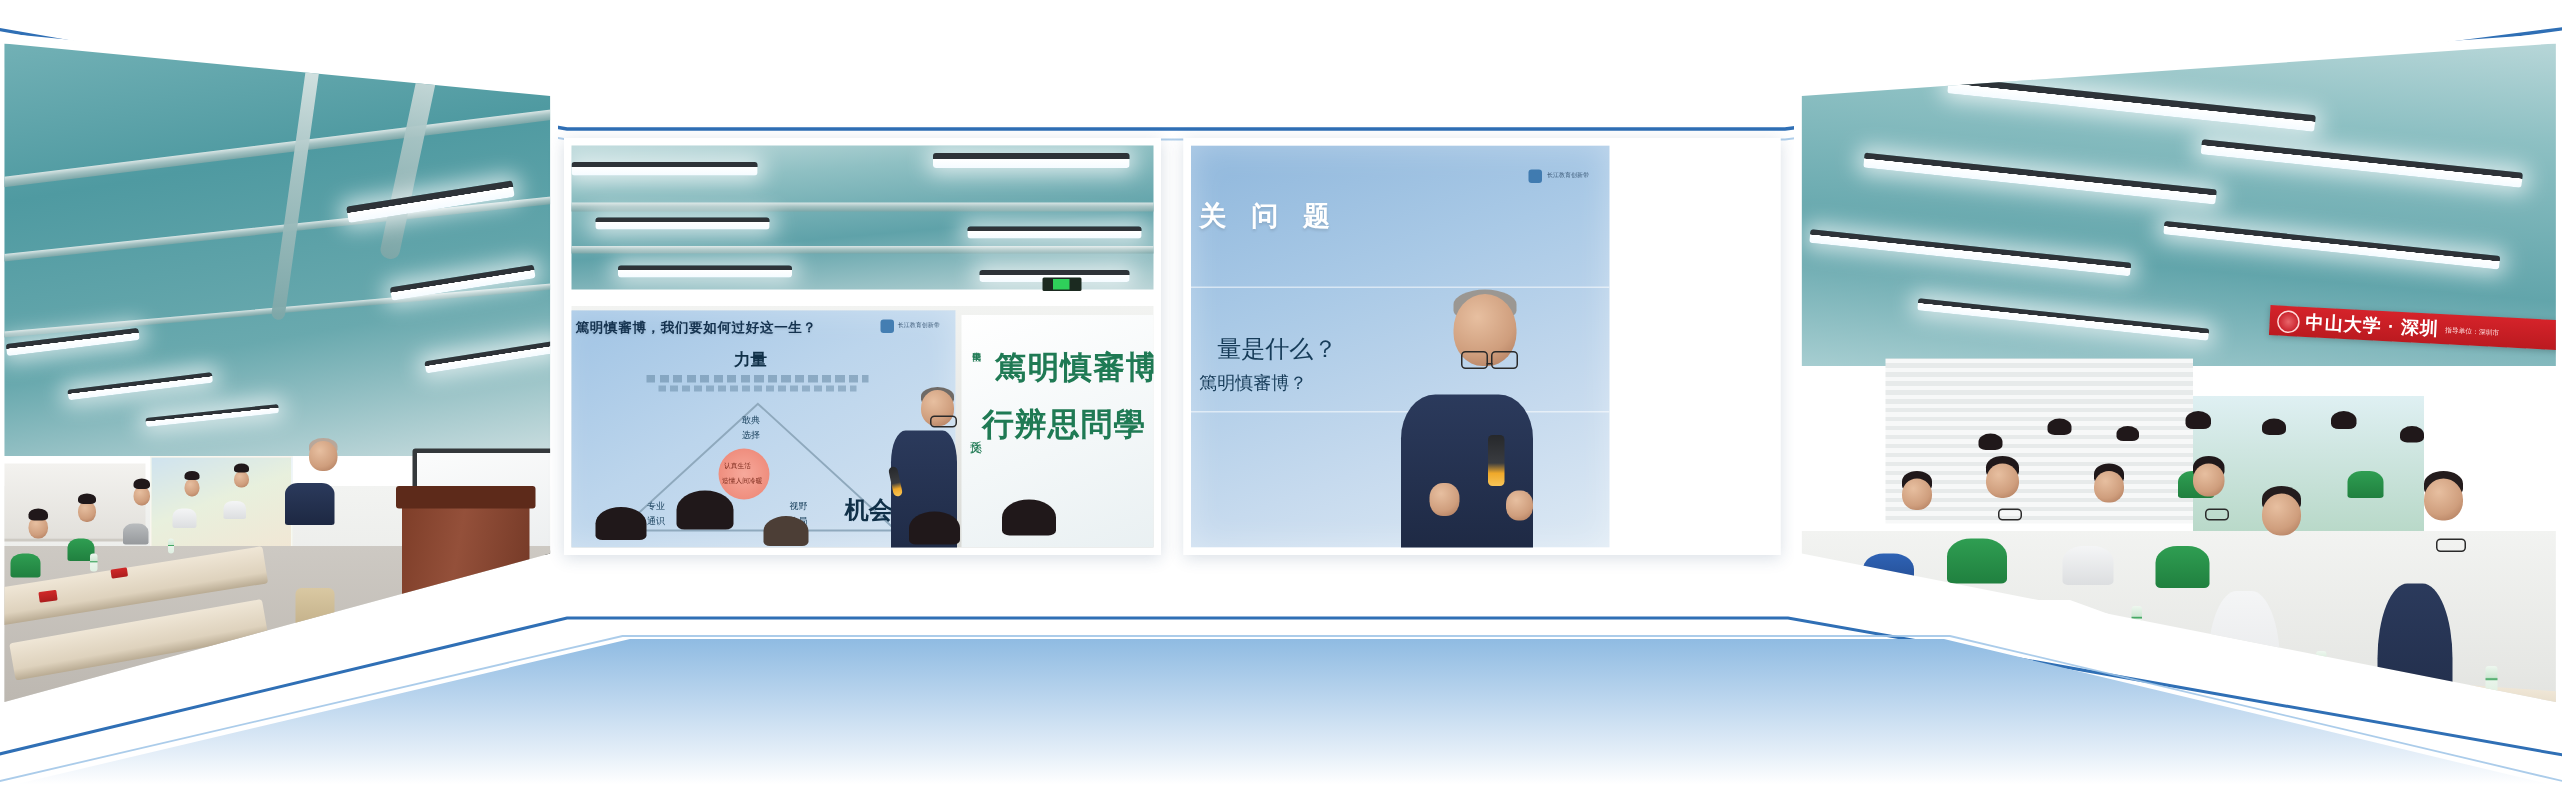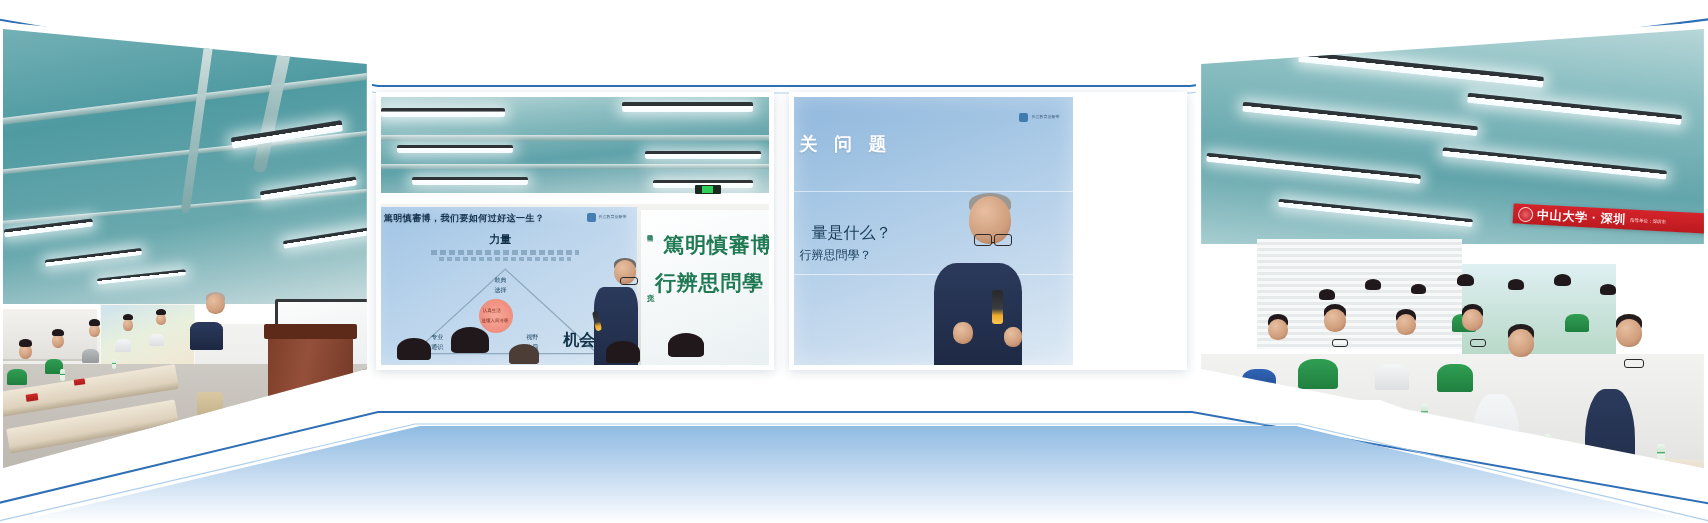--- a/index.html
+++ b/index.html
@@ -428,21 +428,21 @@
 
   <div class="frame frame-flat frame-mid-b">
     <div class="photo">
       <div class="scene">
 
         <div class="slide" style="left:0%;top:0%;width:72%;height:100%;
                     background:linear-gradient(160deg,#8fb7dc 0%,#a9c9e6 35%,#c6daee 70%,#dde9f4 100%);">
           <div class="slide-title" style="left:2%;top:13%;font-size:18px;font-weight:700;">关 问 题</div>
           <div class="rule" style="left:0%;top:35%;width:100%;"></div>
           <div class="slide-line" style="left:2%;top:47%;font-size:16px;color:#163b58;margin-left:12px;">量是什么？</div>
-          <div class="slide-line" style="left:2%;top:56%;font-size:12px;color:#163b58;">行辨思問學？</div>
+          <div class="slide-line" style="left:2%;top:56%;font-size:12px;color:#163b58;">篤明慎審博？</div>
           <div class="rule" style="left:0%;top:66%;width:100%;"></div>
           <div class="logo-chip" style="right:5%;top:6%;">
             <span class="mark"></span>
             <span class="mark-text">长江教育创新带</span>
           </div>
         </div>
 
 
         <div class="hair" style="left:45%;top:36%;width:42px;height:20px;background:#9b9792;"></div>
         <div class="head" style="left:45%;top:37%;width:42px;height:48px;"></div>

